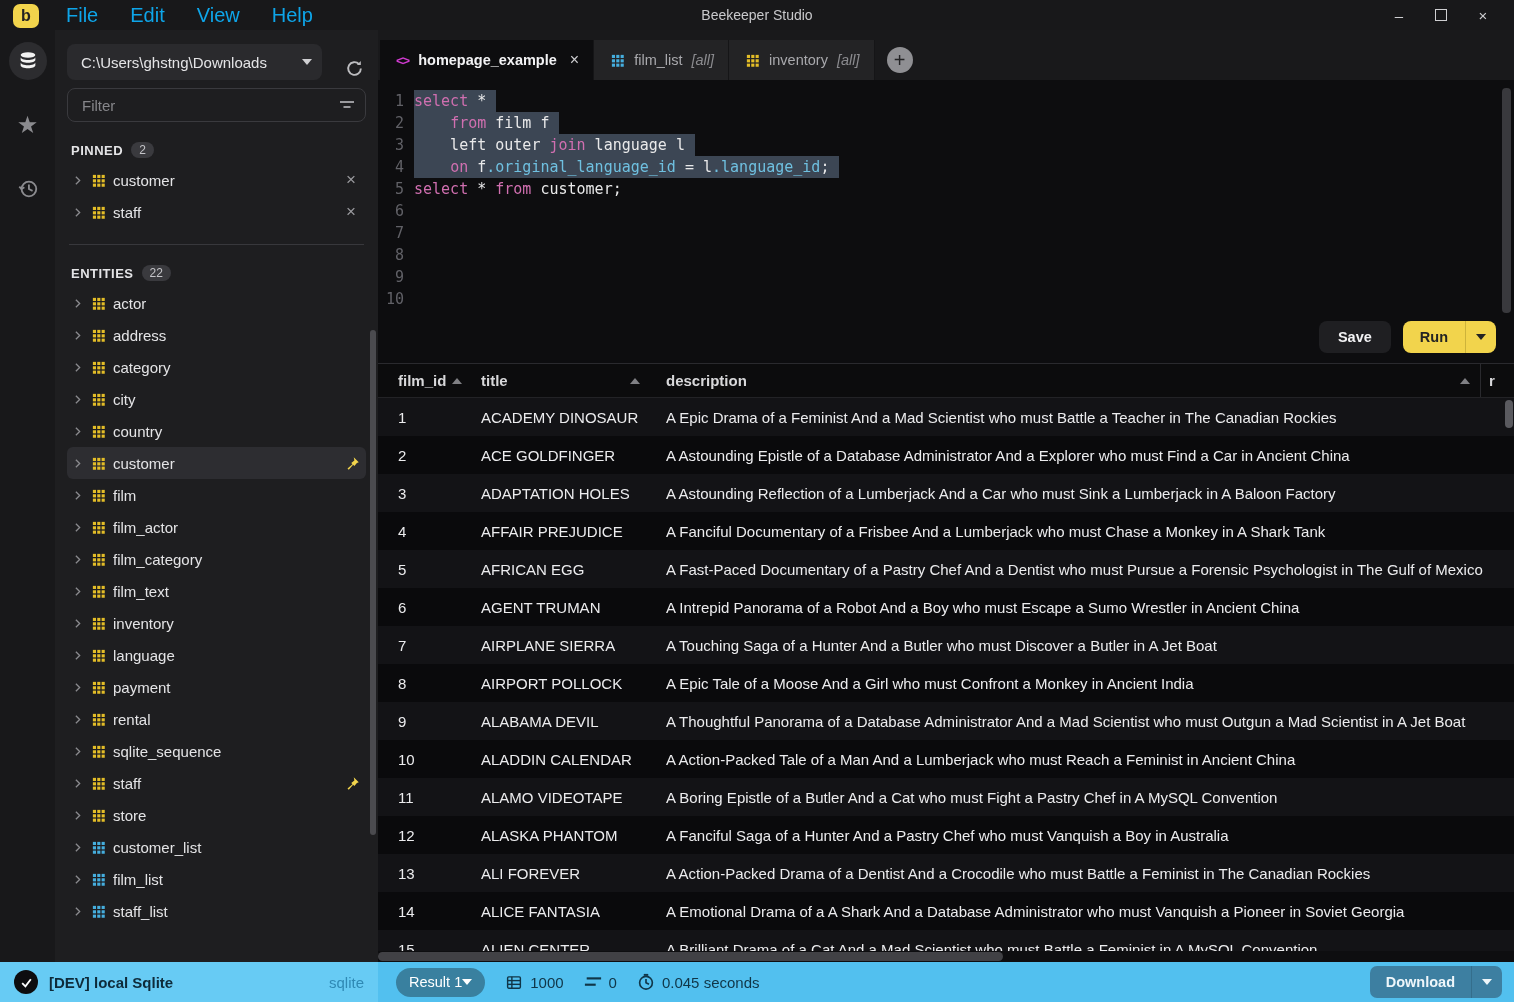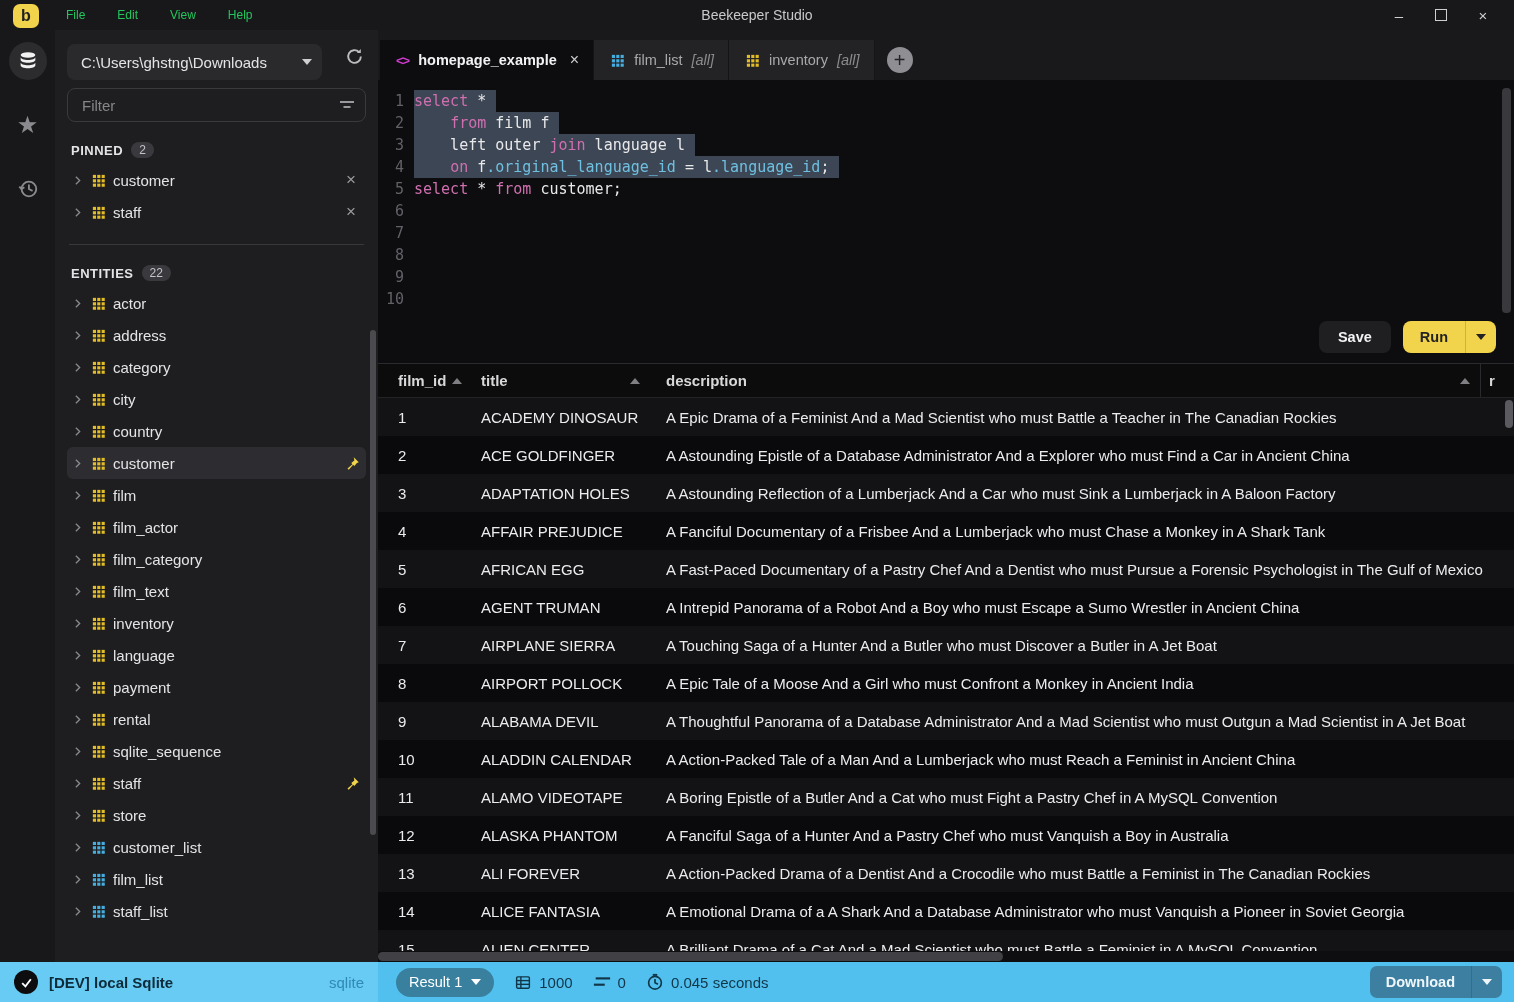--- a/index.html
+++ b/index.html
@@ -5,34 +5,34 @@
   * { box-sizing: border-box; margin: 0; padding: 0; }
   html,body { width:1514px; height:1002px; overflow:hidden; background:#0d0d0f;
     font-family:"Liberation Sans", sans-serif; color:#e9e9ea; }
   .app { width:1514px; height:1002px; display:flex; flex-direction:column; }
 
   
   .titlebar { height:30px; background:#18181a; display:flex; align-items:center; position:relative; flex:0 0 auto; }
   .logo { width:26px; height:24px; margin:2px 14px 0 13px; background:#f2d44c; border-radius:7px;
     display:flex; align-items:center; justify-content:center; font-weight:bold; color:#222; font-size:16px; }
   .menubar { display:flex; gap:6px; }
-  .menu-item { color:#22c55e; font-size:12px; padding:4px 13px; cursor:default; }
+  .menu-item { color:#0ea5e9; font-size:20px; padding:4px 13px; cursor:default; }
   .win-title { position:absolute; left:0; right:0; text-align:center; color:#c9c9cc; font-size:14px; pointer-events:none; }
   .win-controls { margin-left:auto; display:flex; align-items:center; gap:8px; padding-right:14px; z-index:2; }
   .win-btn { width:34px; height:24px; display:flex; align-items:center; justify-content:center; color:#cfcfd2; font-size:15px; }
   .maxi-box { width:12px; height:12px; border:1.5px solid #cfcfd2; }
 
   
   .middle { flex:1 1 auto; display:flex; min-height:0; }
   .rail { width:55px; background:#18181a; display:flex; flex-direction:column; align-items:center; padding-top:12px; gap:26px; flex:0 0 auto; }
   .rail-btn { width:38px; height:38px; border-radius:50%; display:flex; align-items:center; justify-content:center; color:#8b8b8f; }
   .rail-btn.active { background:#2c2c2f; color:#f2f2f2; }
 
   .sidebar { width:323px; background:#1e1e20; padding:14px 12px 0 12px; position:relative; overflow:hidden; flex:0 0 auto; }
-  .conn-row { display:flex; align-items:flex-start; gap:20px; }
+  .conn-row { display:flex; align-items:flex-end; gap:20px; }
   .conn-select { flex:1; background:#2a2a2d; border-radius:8px; height:36px; display:flex; align-items:center;
     padding:0 10px 0 14px; color:#e4e4e6; font-size:15px; }
   .conn-text { flex:1; white-space:nowrap; overflow:hidden; }
   .caret-down { width:0; height:0; border-left:5px solid transparent; border-right:5px solid transparent; border-top:6px solid #cfcfd2; margin-left:6px; flex:0 0 auto;}
   .refresh-btn { color:#bdbdc0; width:24px; height:24px; display:flex; align-items:center; justify-content:center; }
   .filter-row { margin-top:8px; border:1px solid #3a3a3e; border-radius:8px; height:34px; display:flex; align-items:center; padding:0 10px 0 14px; }
   .filter-input { flex:1; background:transparent; border:none; outline:none; color:#e4e4e6; font-size:15px; }
   .filter-input::placeholder { color:#86868a; }
   .section-hdr { display:flex; align-items:center; gap:8px; margin:20px 4px 6px 4px; }
   .section-title { font-size:13px; font-weight:bold; letter-spacing:0.5px; color:#e4e4e6; }
@@ -91,21 +91,21 @@
   .res-hscroll { position:absolute; left:0; bottom:0; height:11px; width:100%; background:#0e0e10; }
   .res-hscroll .handle { height:9px; margin-top:1px; width:55%; background:#414145; border-radius:5px; }
 
   
   .statusbar { height:40px; display:flex; flex:0 0 auto; font-size:15px; }
   .status-left { width:378px; background:#67cbf4; display:flex; align-items:center; padding:0 14px 0 14px; gap:11px; flex:0 0 auto; }
   .check-circle { width:24px; height:24px; border-radius:50%; background:#0d0d0f; display:flex; align-items:center; justify-content:center; flex:0 0 auto; }
   .conn-name { color:#0e2b3a; font-weight:bold; }
   .driver { margin-left:auto; color:#2f89b4; }
   .status-main { flex:1; background:#52c0ef; display:flex; align-items:center; padding:0 12px 0 18px; gap:20px; color:#103648; }
-  .result-pill { background:#39809f; border-radius:15px; height:29px; display:flex; align-items:center; gap:9px; padding:0 13px; color:#fff; font-size:14.5px; }
+  .result-pill { background:#39809f; border-radius:15px; height:29px; display:flex; align-items:center; padding:0 13px; color:#fff; font-size:14.5px; }
   .result-pill .caret-down { border-top-color:#fff; margin:0; }
   .status-item { display:flex; align-items:center; gap:7px; font-size:15px; }
   .btn-download-group { margin-left:auto; display:flex; background:#3d7fa1; border-radius:7px; overflow:hidden; }
   .btn-download { background:transparent; border:none; color:#eef6fa; font-weight:bold; font-size:14.5px; padding:8px 16px; }
   .btn-dl-caret { border-left:1px solid #346e8c; display:flex; align-items:center; padding:0 10px; }
   .btn-dl-caret .caret-down { border-top-color:#eef6fa; margin:0; }
   svg { display:block; }
 </style>
 </head>
 <body>

